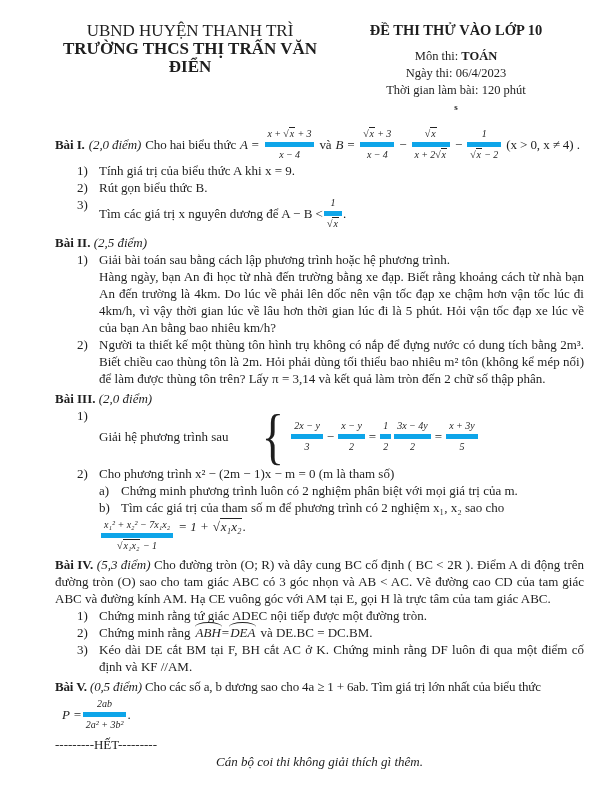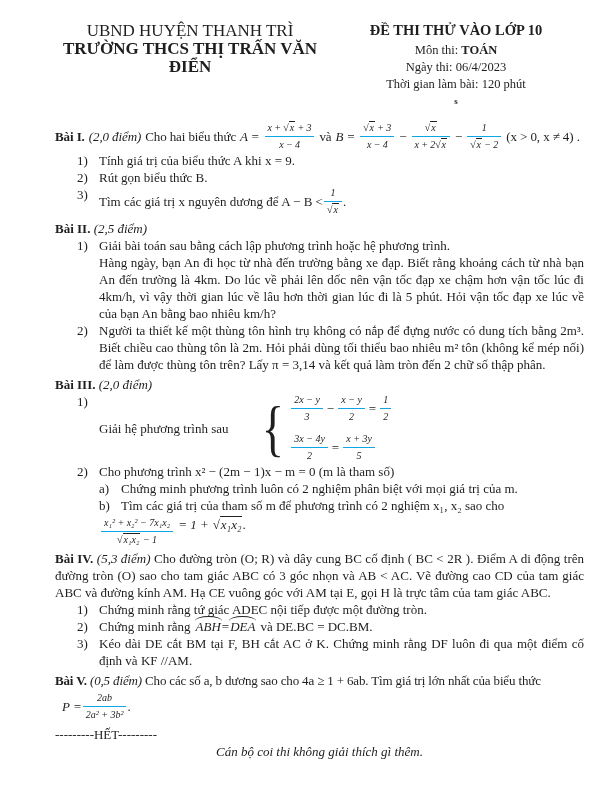--- a/index.html
+++ b/index.html
@@ -3,45 +3,45 @@
 <meta charset="utf-8">
 <style>
   *{box-sizing:border-box;margin:0;padding:0}
   body{margin:0;background:#fff}
   .page{width:608px;height:794px;background:#ffffff;position:relative;overflow:hidden;
         font-family:"Liberation Serif","DejaVu Serif",serif;font-size:13px;line-height:17px;color:#1e1e1e}
   .hdr{display:flex;padding-top:22px}
   .hdr-l{width:300px;margin-left:40px;text-align:center;font-size:17px;line-height:18px}
   .hdr-l .l2{font-weight:bold}
   .hdr-r{width:232px;text-align:center;line-height:17px;font-size:12.5px}
-  .hdr-r .title{font-weight:bold;font-size:14.5px;margin-bottom:3px}
+  .hdr-r .title{font-weight:bold;font-size:14.5px;margin-bottom:9px}
   .stray{font-size:9px;font-weight:bold;letter-spacing:0}
   .content{padding:8px 24px 0 55px}
   .sec{margin-top:3px}
   .lbl{font-weight:bold}
   .pts{font-style:italic}
   .li{display:flex;margin-left:22px}
   .li .n{flex:none;width:22px}
   .li .bd{flex:1;text-align:justify}
   .li2{display:flex;margin-left:44px}
   .li2 .n{flex:none;width:22px}
   .li2 .bd{flex:1}
   .ital{}
   .mi{font-style:italic}
   .rowc{display:flex;align-items:center;flex-wrap:nowrap}
   .b1head{display:flex;align-items:center;gap:4px;white-space:nowrap;margin-right:-22px;letter-spacing:-0.1px}
   .fr{display:inline-block;vertical-align:middle;text-align:center;font-style:italic;
       line-height:14px;font-size:10px;margin:0 1px}
   .fr .fn{display:block;padding:0 3px 1px}
-  .fr .fd{display:block;border-top:1px solid #0ea5e9;padding:1px 3px 0}
+  .fr .fd{display:block;border-top:5px solid #0ea5e9;padding:1px 3px 0}
   .sq{white-space:nowrap}
   .sq-r{border-top:1px solid #222;padding:0 1px}
   .sys{display:flex;align-items:center;margin-left:30px}
   .brace{font-size:62px;font-weight:400;line-height:58px;transform:scaleX(.75);margin-right:2px}
-  .eqcol{display:flex;flex-direction:column;gap:8px}
+  .eqcol{display:flex;flex-direction:row;gap:1px}
   .eqrow{display:flex;align-items:center;gap:3px}
   .eqb{display:flex;align-items:flex-start;margin-left:45px;margin-top:2px}
   .arc{font-style:italic;position:relative;display:inline-block;padding:0 1px}
   .arc::before{content:"";position:absolute;left:0;right:0;top:-2px;height:4px;
                border-top:1.2px solid #222;border-radius:50% 50% 0 0/100% 100% 0 0}
   .tight{letter-spacing:-0.15px;margin-right:-12px}
   .pline{display:flex;align-items:center;margin-left:7px;margin-top:2px}
   .footer{text-align:left;margin-top:4px}
   .note{font-style:italic;text-align:center}
   .gap{display:inline-block;width:4px}

